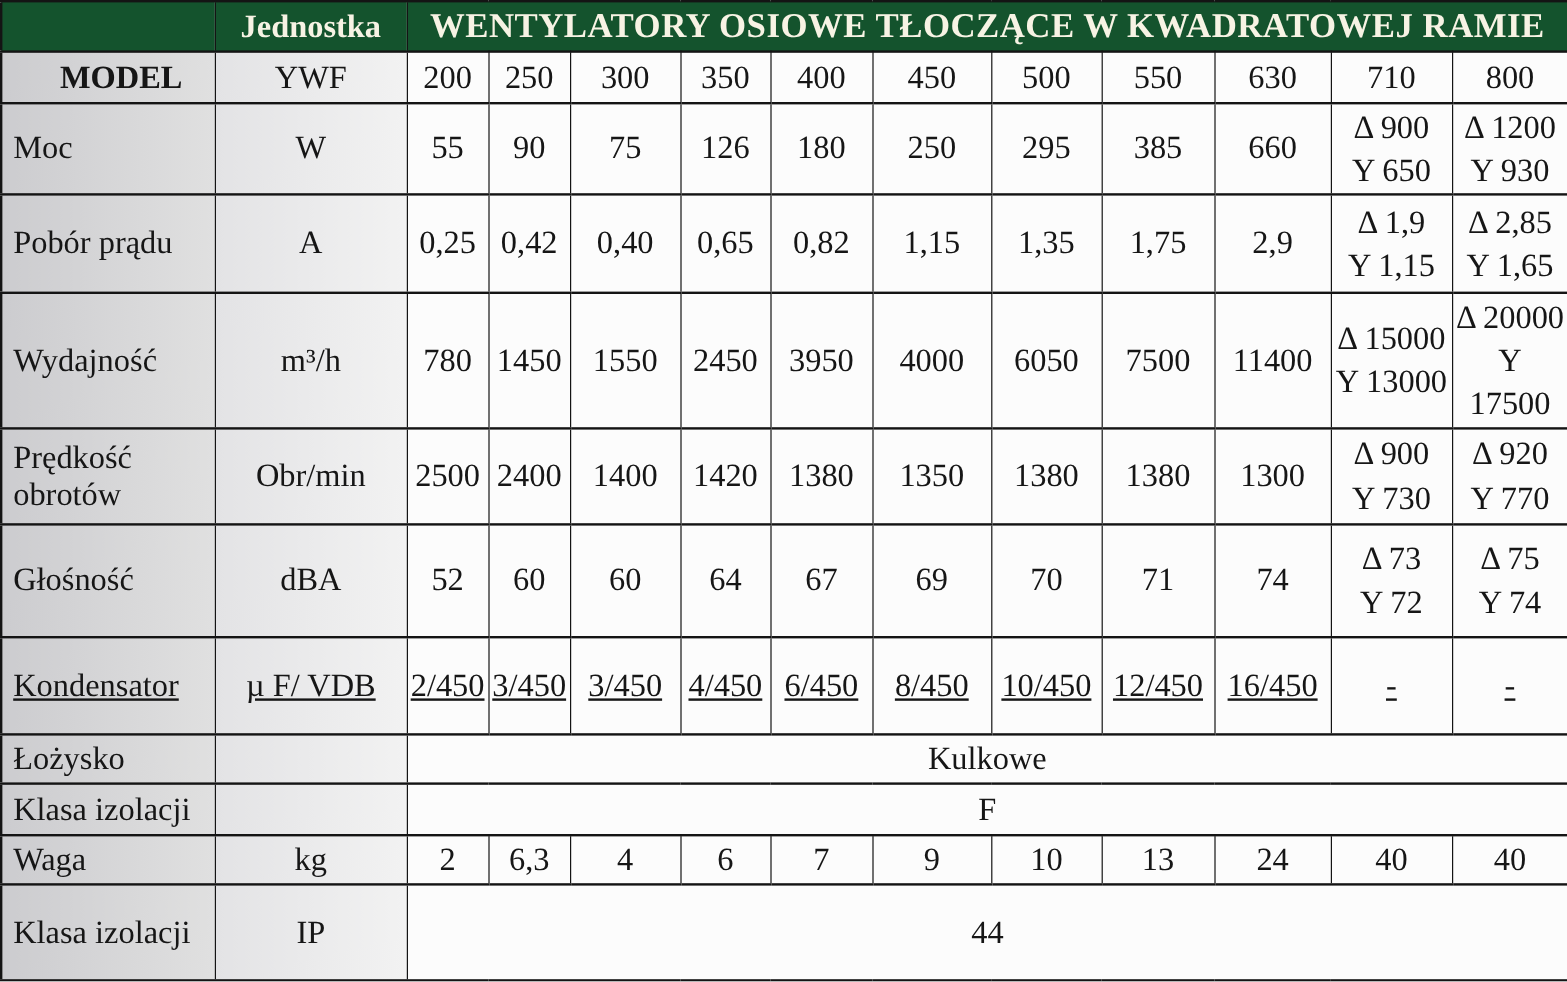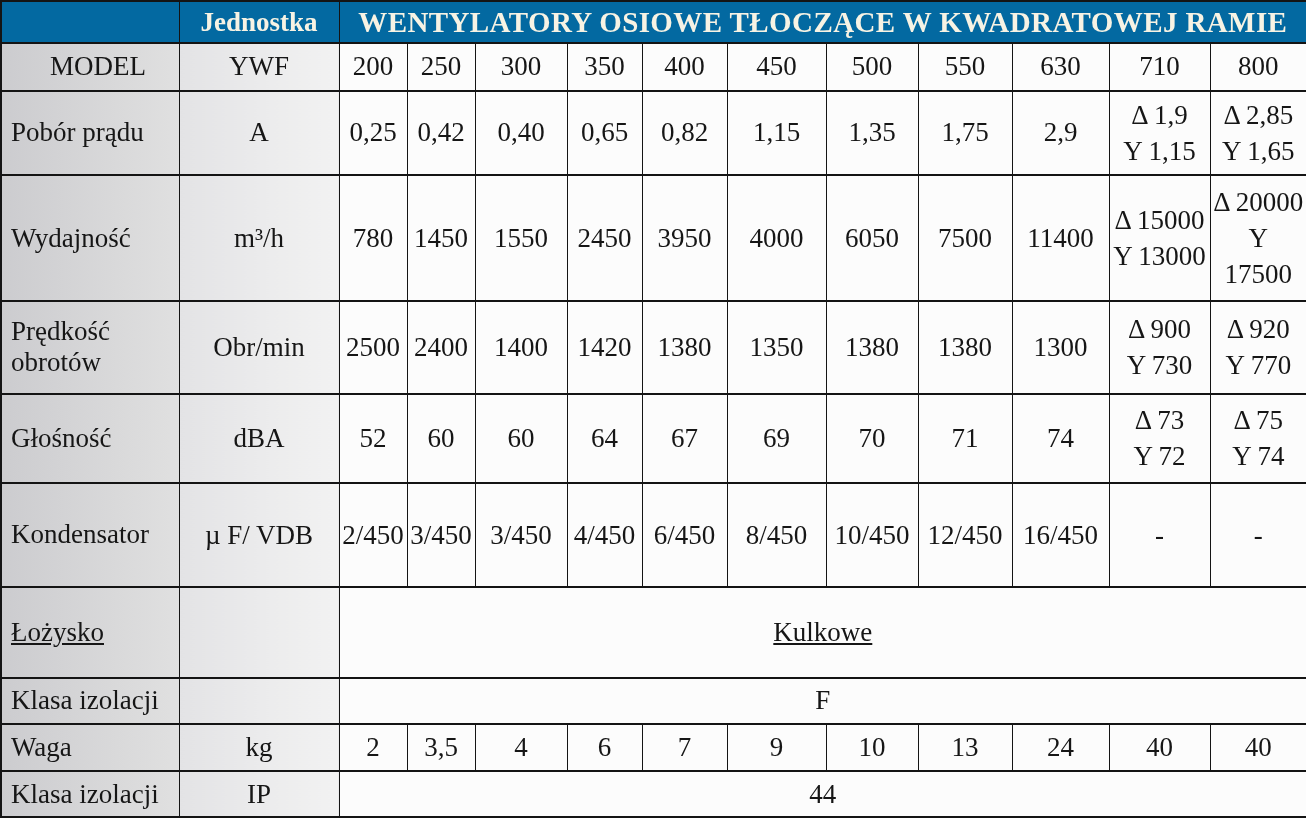--- a/index.html
+++ b/index.html
@@ -15,29 +15,29 @@
     border:2px solid #141414;
   }
   td{
     border:1px solid #141414;
     border-top-width:2px;border-bottom-width:2px;
     vertical-align:middle;
     white-space:normal;
   }
   
   thead tr{height:42px;}
-  .green{background:#0369a1;color:#f7f3e4;font-weight:bold;}
+  .green{background:#14532d;color:#f7f3e4;font-weight:bold;}
   .unit-head{text-align:center;font-size:27px;}
   .title-cell{text-align:center;font-size:29px;letter-spacing:.4px;}
   
   .lbl{
     background:linear-gradient(to right,#cccccf,#e0e0e0);
     text-align:left;padding-left:9px;font-size:27px;line-height:1.15;
   }
-  .lbl.bold{font-weight:normal;padding-left:48px;}
+  .lbl.bold{font-weight:bold;padding-left:48px;}
   .unit{
     background:linear-gradient(to right,#e3e3e5,#f2f2f2);
     text-align:center;font-size:27px;
   }
   .val{
     background:#fcfcfc;text-align:center;font-size:27px;padding:0 2px;
   }
   .val .l2{line-height:1.34;}
   
   tbody tr:nth-child(1){height:42px;}  
@@ -90,20 +90,41 @@
         <td class="val">350</td>
         <td class="val">400</td>
         <td class="val">450</td>
         <td class="val">500</td>
         <td class="val">550</td>
         <td class="val">630</td>
         <td class="val">710</td>
         <td class="val">800</td>
       </tr>
       <tr>
+        <td class="lbl">Moc</td>
+        <td class="unit">W</td>
+        <td class="val">55</td>
+        <td class="val">90</td>
+        <td class="val">75</td>
+        <td class="val">126</td>
+        <td class="val">180</td>
+        <td class="val">250</td>
+        <td class="val">295</td>
+        <td class="val">385</td>
+        <td class="val">660</td>
+        <td class="val">
+          <div class="l2">Δ 900</div>
+          <div class="l2">Y 650</div>
+        </td>
+        <td class="val">
+          <div class="l2">Δ 1200</div>
+          <div class="l2">Y 930</div>
+        </td>
+      </tr>
+      <tr>
         <td class="lbl">Pobór prądu</td>
         <td class="unit">A</td>
         <td class="val">0,25</td>
         <td class="val">0,42</td>
         <td class="val">0,40</td>
         <td class="val">0,65</td>
         <td class="val">0,82</td>
         <td class="val">1,15</td>
         <td class="val">1,35</td>
         <td class="val">1,75</td>
@@ -202,21 +223,21 @@
       </tr>
       <tr>
         <td class="lbl">Klasa izolacji</td>
         <td class="unit"></td>
         <td class="val" colspan="11">F</td>
       </tr>
       <tr>
         <td class="lbl">Waga</td>
         <td class="unit">kg</td>
         <td class="val">2</td>
-        <td class="val">3,5</td>
+        <td class="val">6,3</td>
         <td class="val">4</td>
         <td class="val">6</td>
         <td class="val">7</td>
         <td class="val">9</td>
         <td class="val">10</td>
         <td class="val">13</td>
         <td class="val">24</td>
         <td class="val">40</td>
         <td class="val">40</td>
       </tr>

